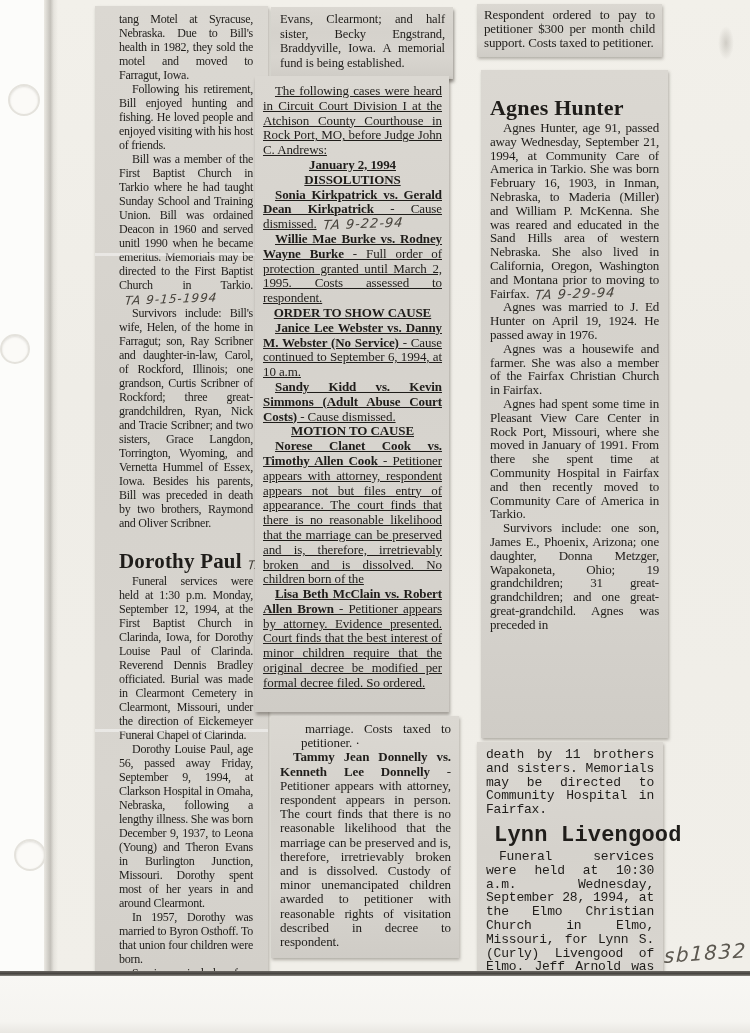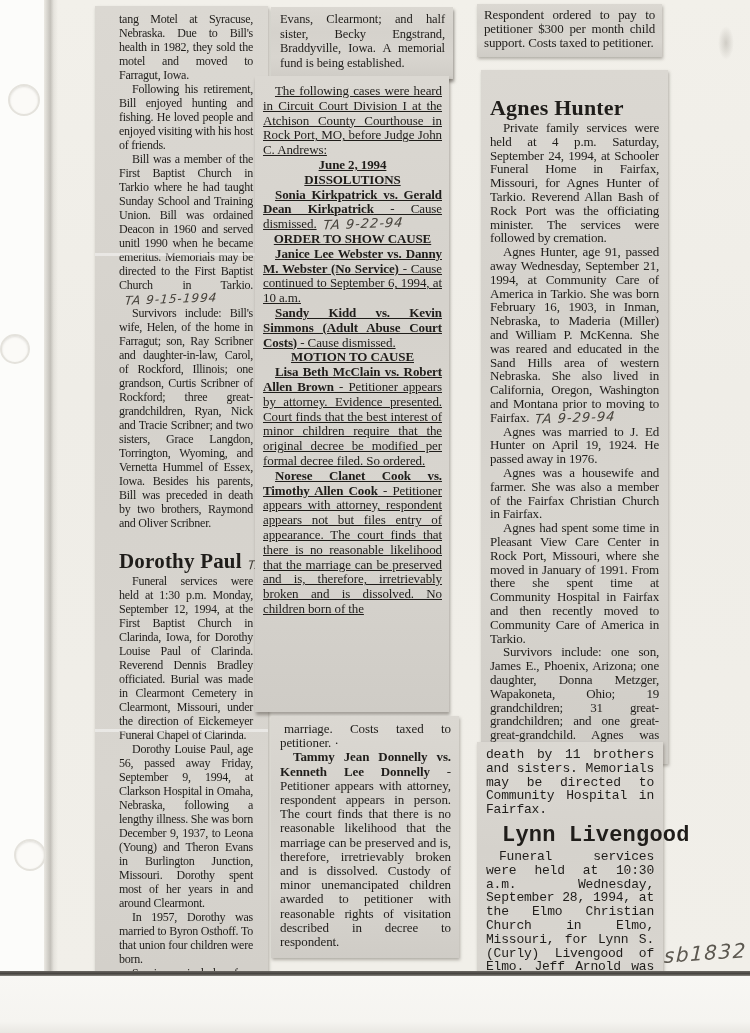--- a/index.html
+++ b/index.html
@@ -80,41 +80,41 @@
     font-size:13px;line-height:14.8px;letter-spacing:-.1px;
     box-shadow:1px 3px 3px rgba(70,65,58,.45);
     text-decoration:underline;
   }
   .clipC .ind{text-indent:12px;}
   .clipD{
     left:271px;top:716px;width:188px;
     padding:6px 8px 9px 9px;box-sizing:border-box;
     font-size:13px;line-height:14.2px;letter-spacing:-.1px;
   }
-  .clipD .cont{text-indent:4px;}
+  .clipD .cont{text-indent:4px;margin-left:21px;}
   
   .clipE{
     left:477px;top:4px;width:185px;
     padding:4px 7px 7px 7px;box-sizing:border-box;
     font-size:13px;line-height:14px;letter-spacing:-.15px;
   }
   .clipF{
     left:481px;top:70px;width:187px;min-height:668px;
     padding:6px 9px 8px 9px;box-sizing:border-box;
     font-size:13px;line-height:13.8px;letter-spacing:-.2px;
   }
   .clipF .headline{font-size:22px;}
   .clipF .hw{font-size:13px;}
   .clipG{
     left:477px;top:742px;width:186px;
     padding:6px 9px 8px 9px;box-sizing:border-box;
     font-size:13px;line-height:13.8px;letter-spacing:-.2px;font-family:Liberation Mono, monospace;
   }
   .clipG .headline{font-size:22px;}
-  .clipG .hl-row{margin:7px 16px 3px;}
+  .clipG .hl-row{margin:7px 8px 3px;}
   .sb-code{
     position:absolute;left:664px;top:941px;
     font-family:"DejaVu Sans",sans-serif;font-style:italic;
     font-size:20px;color:#5c5850;letter-spacing:1.5px;
     transform:rotate(-4deg) skewX(-6deg);
   }
 </style>
 </head>
 <body>
 
@@ -140,45 +140,45 @@
   <p class="ind">In 1957, Dorothy was married to Byron Osthoff. To that union four children were born.</p>
   <p class="ind">Survivors include: four children, Richard Osthoff, Burlington Junction, Debbie Dammann and husband, Terry, Clarinda, Ed Osthoff and wife, Ketta, Tarkio, and Ms. Julie Taylor and husband, Don, Clarinda; 11 grandchildren; brother, Marvin</p>
 </div>
 
 <div class="clip clipB">
   <p>Evans, Clearmont; and half sister, Becky Engstrand, Braddyville, Iowa. A memorial fund is being established.</p>
 </div>
 
 <div class="clip clipC">
   <p class="ind">The following cases were heard in Circuit Court Division I at the Atchison County Courthouse in Rock Port, MO, before Judge John C. Andrews:</p>
-  <p class="chead">June 2, 1994</p>
+  <p class="chead">January 2, 1994</p>
   <p class="chead">DISSOLUTIONS</p>
   <p class="ind"><span class="b">Sonia Kirkpatrick vs. Gerald Dean Kirkpatrick</span><span> - Cause dismissed.</span><span class="hw">TA 9-22-94</span></p>
+  <p class="ind"><span class="b">Willie Mae Burke vs. Rodney Wayne Burke</span><span> - Full order of protection granted until March 2, 1995. Costs assessed to respondent.</span></p>
   <p class="chead">ORDER TO SHOW CAUSE</p>
   <p class="ind"><span class="b">Janice Lee Webster vs. Danny M. Webster (No Service)</span><span> - Cause continued to September 6, 1994, at 10 a.m.</span></p>
   <p class="ind"><span class="b">Sandy Kidd vs. Kevin Simmons (Adult Abuse Court Costs)</span><span> - Cause dismissed.</span></p>
   <p class="chead">MOTION TO CAUSE</p>
+  <p class="ind"><span class="b">Norese Clanet Cook vs. Timothy Allen Cook</span><span> - Petitioner appears with attorney, respondent appears not but files entry of appearance. The court finds that there is no reasonable likelihood that the marriage can be preserved and is, therefore, irretrievably broken and is dissolved. No children born of the</span></p>
   <p class="ind"><span class="b">Lisa Beth McClain vs. Robert Allen Brown</span><span> - Petitioner appears by attorney. Evidence presented. Court finds that the best interest of minor children require that the original decree be modified per formal decree filed. So ordered.</span></p>
-  <p class="ind"><span class="b">Norese Clanet Cook vs. Timothy Allen Cook</span><span> - Petitioner appears with attorney, respondent appears not but files entry of appearance. The court finds that there is no reasonable likelihood that the marriage can be preserved and is, therefore, irretrievably broken and is dissolved. No children born of the</span></p>
 </div>
 
 <div class="clip clipD">
   <p class="cont">marriage. Costs taxed to petitioner. ·</p>
   <p class="ind"><span class="b">Tammy Jean Donnelly vs. Kenneth Lee Donnelly</span><span> - Petitioner appears with attorney, respondent appears in person. The court finds that there is no reasonable likelihood that the marriage can be preserved and is, therefore, irretrievably broken and is dissolved. Custody of minor unemancipated children awarded to petitioner with reasonable rights of visitation described in decree to respondent.</span></p>
 </div>
 
 <div class="clip clipE">
   <p>Respondent ordered to pay to petitioner $300 per month child support. Costs taxed to petitioner.</p>
 </div>
 
 <div class="clip clipF">
   <div class="hl-row">
     <span class="headline">Agnes Hunter</span>
   </div>
-  <p class="ind">Private family services were held at 4 p.m. Saturday, September 24, 1994, at Schooler Funeral Home in Fairfax, Missouri, for Agnes Hunter of Tarkio. Reverend Allan Bash of Rock Port was the officiating minister. The services were followed by cremation.</p>
   <p class="ind"><span>Agnes Hunter, age 91, passed away Wednesday, September 21, 1994, at Community Care of America in Tarkio. She was born February 16, 1903, in Inman, Nebraska, to Maderia (Miller) and William P. McKenna. She was reared and educated in the Sand Hills area of western Nebraska. She also lived in California, Oregon, Washington and Montana prior to moving to Fairfax.</span><span class="hw">TA 9-29-94</span></p>
   <p class="ind">Agnes was married to J. Ed Hunter on April 19, 1924. He passed away in 1976.</p>
   <p class="ind">Agnes was a housewife and farmer. She was also a member of the Fairfax Christian Church in Fairfax.</p>
   <p class="ind">Agnes had spent some time in Pleasant View Care Center in Rock Port, Missouri, where she moved in January of 1991. From there she spent time at Community Hospital in Fairfax and then recently moved to Community Care of America in Tarkio.</p>
   <p class="ind">Survivors include: one son, James E., Phoenix, Arizona; one daughter, Donna Metzger, Wapakoneta, Ohio; 19 grandchildren; 31 great-grandchildren; and one great-great-grandchild. Agnes was preceded in</p>
 </div>
 
 <div class="clip clipG">
   <p>death by 11 brothers and sisters. Memorials may be directed to Community Hospital in Fairfax.</p>
   <div class="hl-row">

